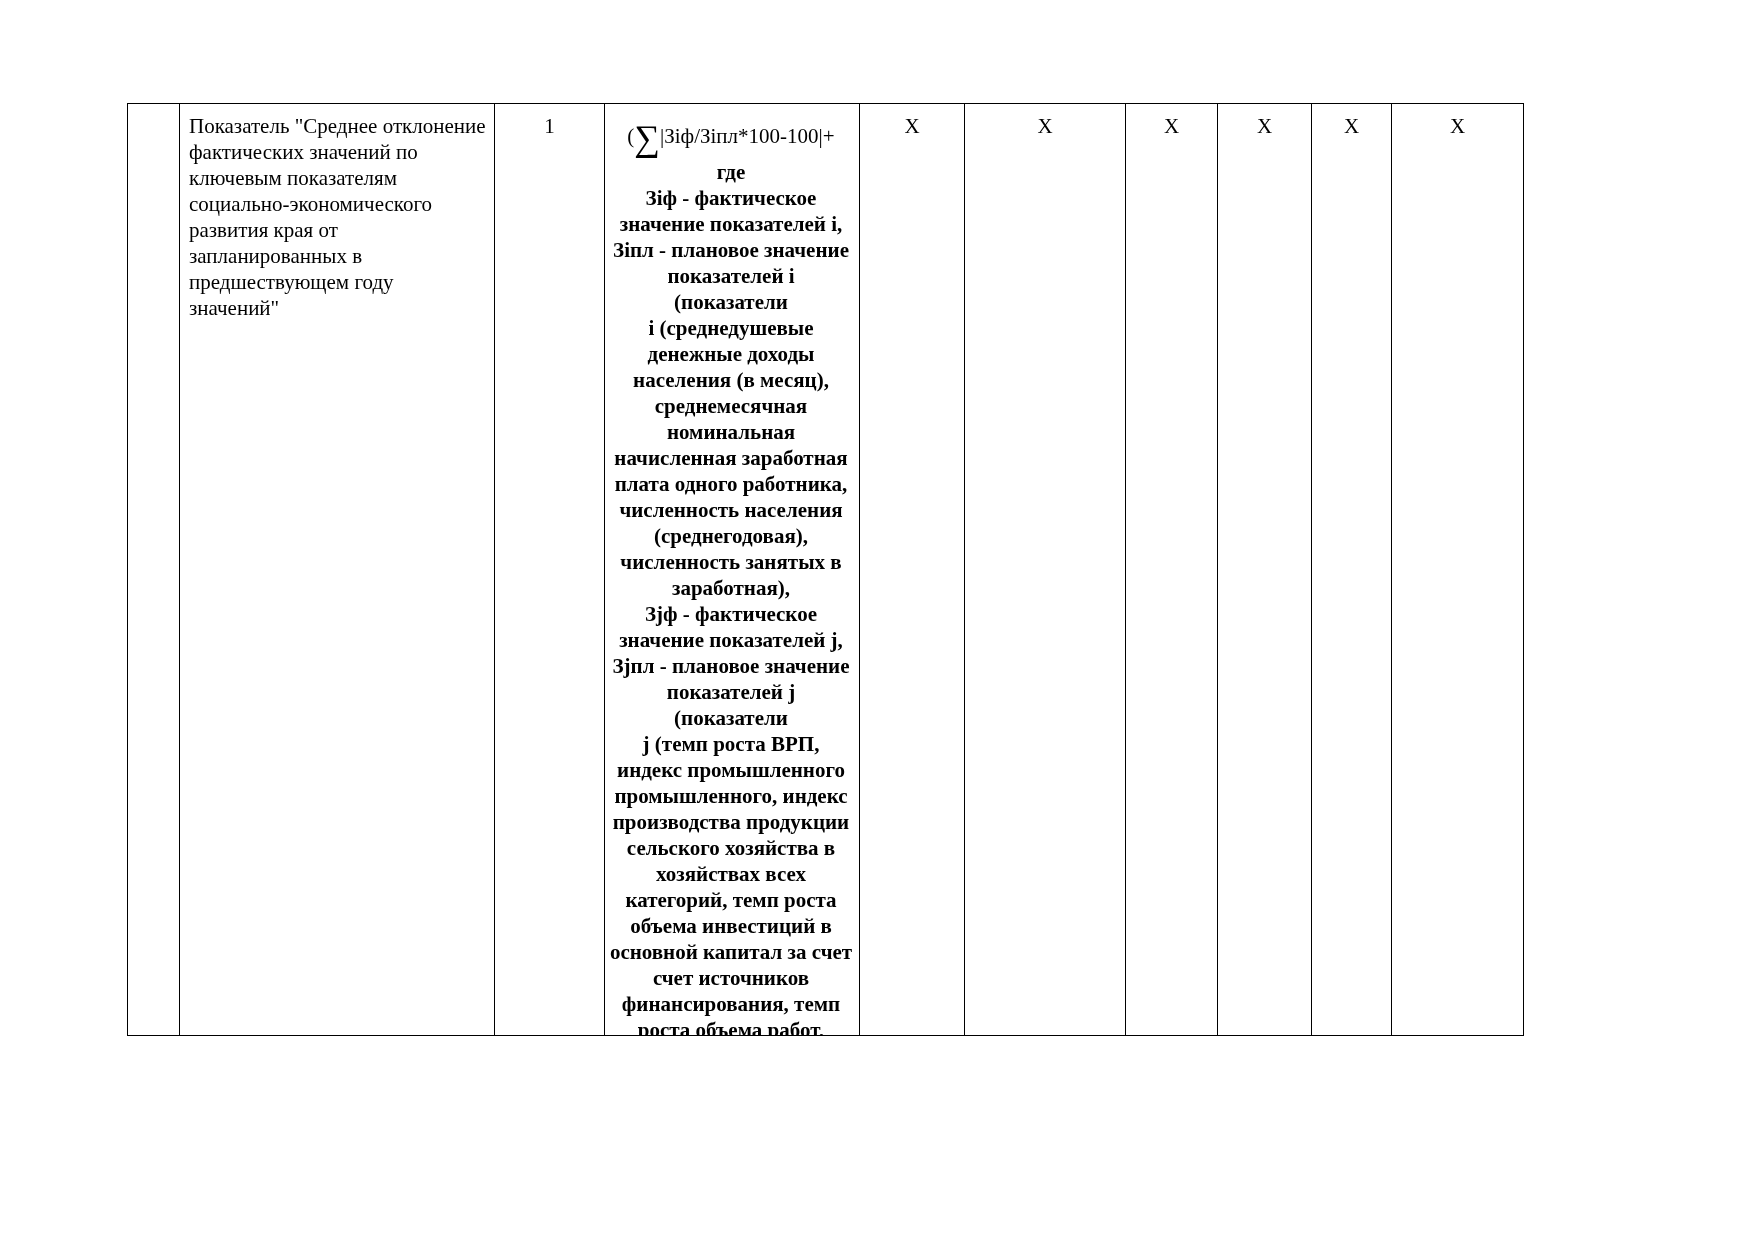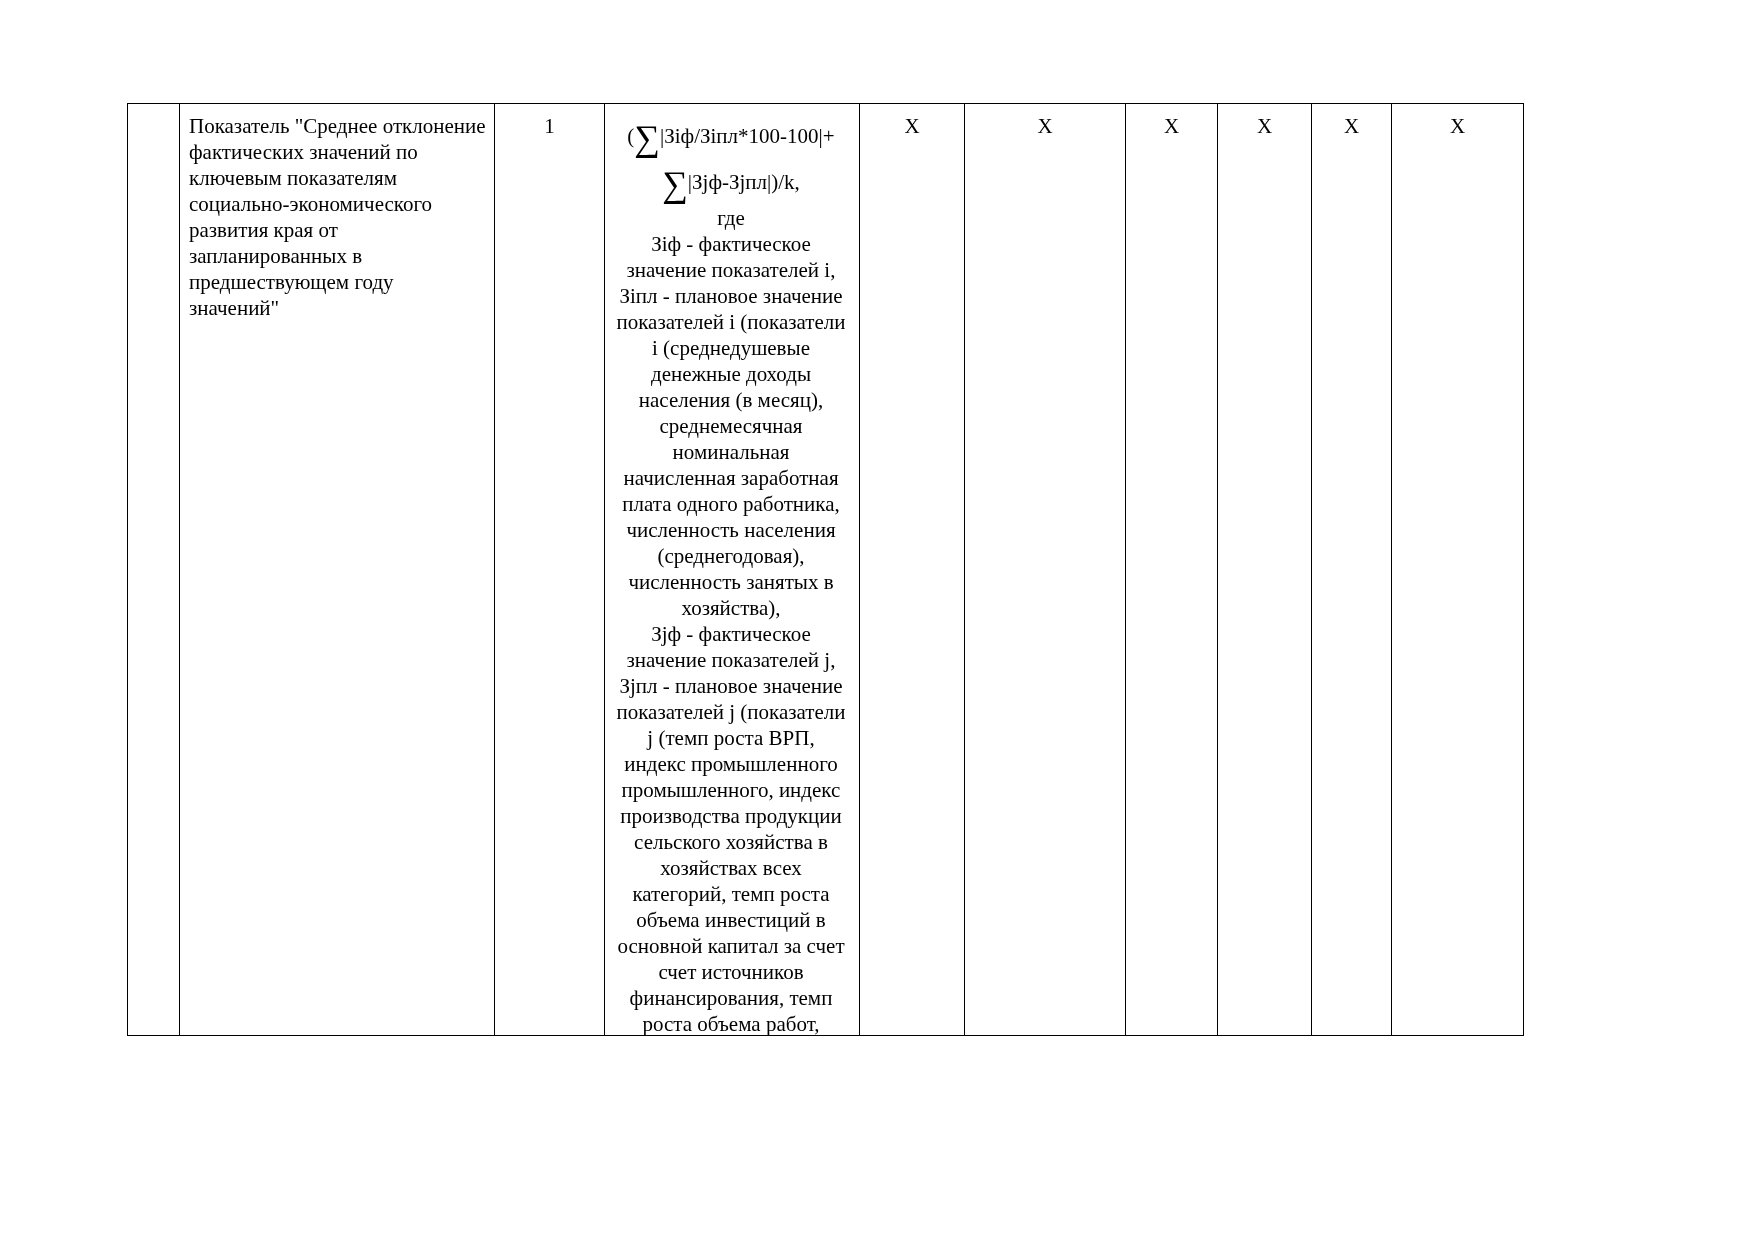--- a/index.html
+++ b/index.html
@@ -56,20 +56,21 @@
     font-size: 36px;
     line-height: 1;
     vertical-align: -7px;
     font-family: "Liberation Serif", "DejaVu Sans", serif;
   }
   .fbody {
     font-size: 21px;
   }
   .flines div {
     line-height: 26px;
+    font-weight: bold;
   }
 </style>
 </head>
 <body>
 
 <div class="page">
   <div class="doc-table">
 
     <div class="cell c1"></div>
 
@@ -77,38 +78,37 @@
       <div>Показатель "Среднее отклонение фактических значений по ключевым показателям социально-экономического развития края от запланированных в предшествующем году значений"</div>
     </div>
 
 
     <div class="cell c4 center">
       <div>1</div>
     </div>
 
     <div class="cell c5 center">
       <div class="fline"><span class="fbody">(</span><span class="sum">∑</span><span class="fbody">|Зiф/Зiпл*100-100|+</span></div>
-      <div class="fline"><span class="sum">∑</span><span class="fbody">|Зjф-Зjпл|)/k,</span></div>
       <div class="flines">
           <div>где</div>
           <div>Зiф - фактическое</div>
           <div>значение показателей i,</div>
           <div>Зiпл - плановое значение</div>
           <div>показателей i (показатели</div>
           <div>i (среднедушевые</div>
           <div>денежные доходы</div>
           <div>населения (в месяц),</div>
           <div>среднемесячная</div>
           <div>номинальная</div>
           <div>начисленная заработная</div>
           <div>плата одного работника,</div>
           <div>численность населения</div>
           <div>(среднегодовая),</div>
           <div>численность занятых в</div>
-          <div>хозяйства),</div>
+          <div>заработная),</div>
           <div>Зjф - фактическое</div>
           <div>значение показателей j,</div>
           <div>Зjпл - плановое значение</div>
           <div>показателей j (показатели</div>
           <div>j (темп роста ВРП,</div>
           <div>индекс промышленного</div>
           <div>промышленного, индекс</div>
           <div>производства продукции</div>
           <div>сельского хозяйства в</div>
           <div>хозяйствах всех</div>

